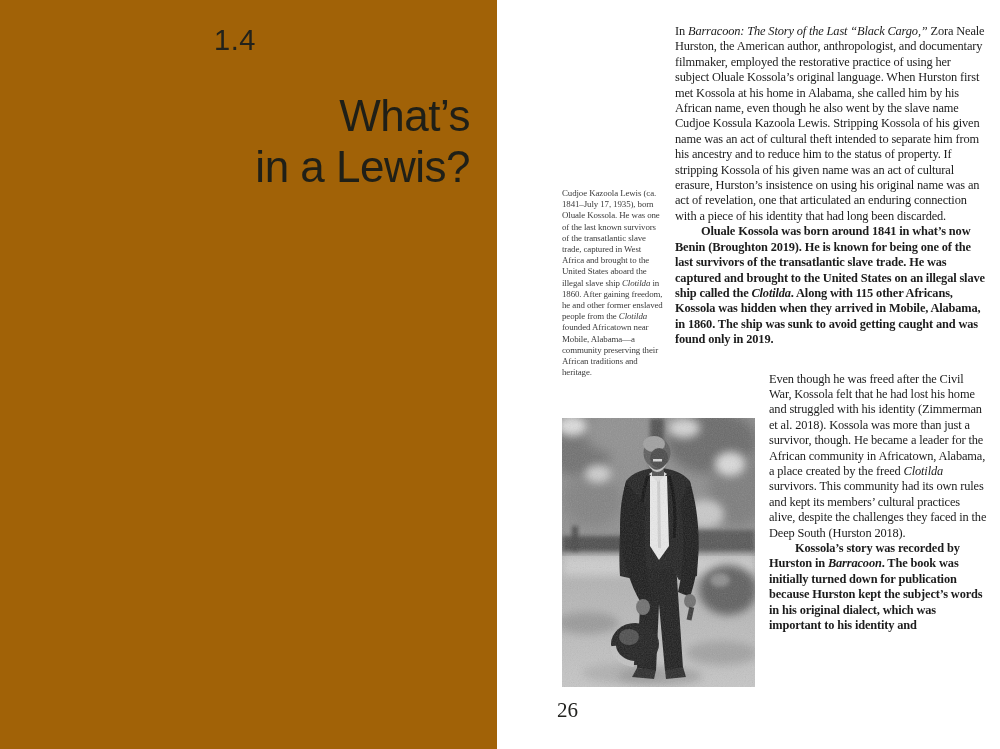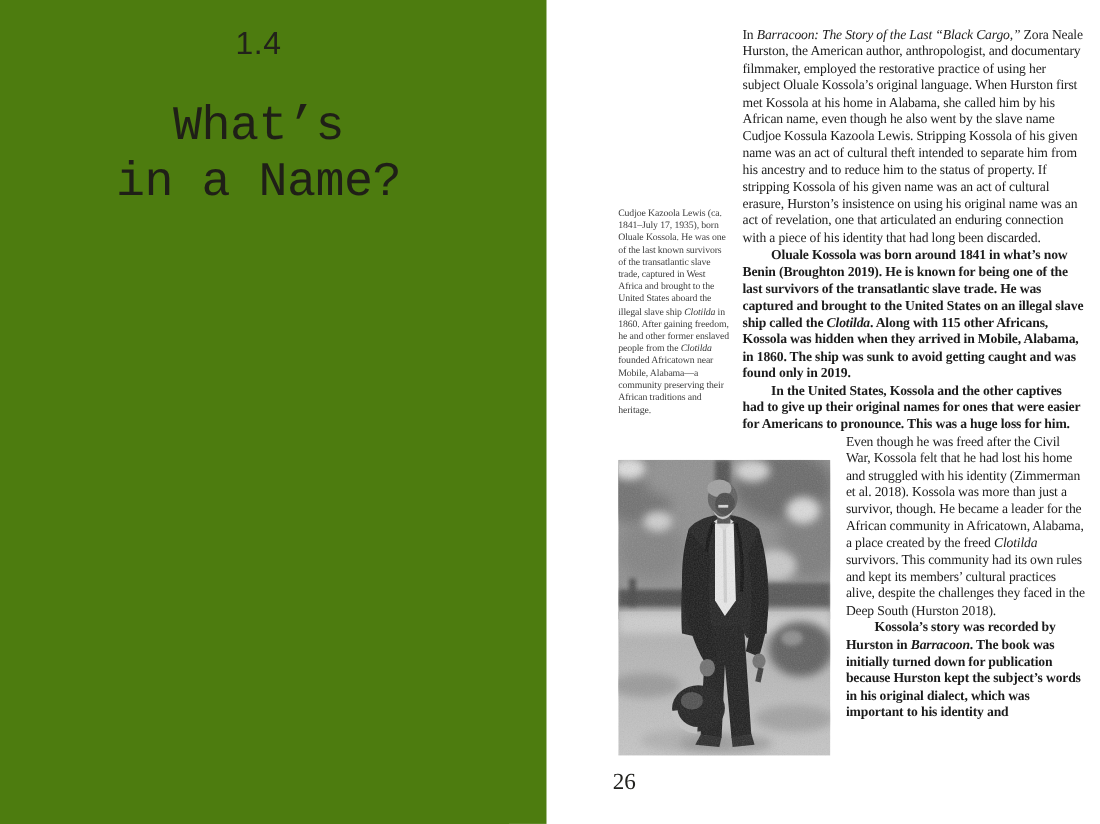--- a/index.html
+++ b/index.html
@@ -1,59 +1,59 @@
 <!DOCTYPE html>
 <html><head>
 <meta charset="utf-8">
 <style>
   html,body{margin:0;padding:0;background:#ffffff;}
   body{width:1000px;height:749px;overflow:hidden;font-family:"Liberation Serif",serif;}
   .spread{position:relative;width:1000px;height:749px;}
 
   
-  .page-left{position:absolute;left:0;top:0;width:497px;height:749px;background:#4d7c0f;}
+  .page-left{position:absolute;left:0;top:0;width:497px;height:749px;background:#a16207;}
   .section-number{position:absolute;top:24px;left:0;width:470px;text-align:center;
     font-family:"Liberation Sans",sans-serif;font-size:29px;font-weight:400;
     color:#22221b;letter-spacing:.5px;}
-  .chapter-title{position:absolute;top:90px;left:0;width:470px;margin:0;text-align:center;
-    font-family:Liberation Mono, monospace;font-weight:400;font-size:44px;line-height:51px;
+  .chapter-title{position:absolute;top:90px;left:0;width:470px;margin:0;text-align:right;
+    font-family:Liberation Sans, sans-serif;font-weight:400;font-size:44px;line-height:51px;
     color:#1f1f17;letter-spacing:-.5px;}
 
   
   .page-right{position:absolute;left:497px;top:0;width:503px;height:749px;background:#ffffff;}
 
   .caption{position:absolute;left:65px;top:188px;width:102px;
     font-family:Liberation Serif, serif;font-size:8.9px;line-height:11.2px;
     letter-spacing:-.1px;color:#3b3b3b;}
   .caption i{font-style:italic;}
 
   .photo{position:absolute;left:65px;top:418px;width:193px;height:269px;overflow:hidden;}
   .photo svg{display:block;}
 
   .main-text{position:absolute;left:178px;top:24px;width:312px;
     font-size:12.4px;line-height:15.4px;letter-spacing:-.15px;color:#1c1c1c;}
   .main-text p{margin:0;}
   .main-text p.ind{text-indent:26px;font-weight:bold;}
   .main-text i{font-style:italic;}
-  .wrap-zone{overflow:visible;}
+  .wrap-zone{overflow:visible;margin-top:24px;}
   .wrap-zone .spacer{float:left;width:94px;height:296px;}
 
   .page-number{position:absolute;left:60px;top:698px;
     font-family:"Liberation Serif",serif;font-size:21px;color:#22221f;}
 </style>
 </head>
 <body>
 
 <div class="spread">
 
   <div class="page-left">
     <div class="section-number">1.4</div>
     <h1 class="chapter-title">
       <span>What’s</span><br>
-      <span>in a Name?</span>
+      <span>in a Lewis?</span>
     </h1>
   </div>
 
   <div class="page-right">
 
     <div class="caption">Cudjoe Kazoola Lewis (ca. 1841–July 17, 1935), born Oluale Kossola. He was one of the last known survivors of the transatlantic slave trade, captured in West Africa and brought to the United States aboard the illegal slave ship <i>Clotilda</i> in 1860. After gaining freedom, he and other former enslaved people from the <i>Clotilda</i> founded Africatown near Mobile, Alabama—a community preserving their African traditions and heritage.</div>
 
     <div class="photo">
       <svg width="193" height="269" viewBox="0 0 193 269" xmlns="http://www.w3.org/2000/svg">
         <defs>
@@ -139,21 +139,20 @@
         <path d="M86,46 Q95,58 105,45 Q101,54 95,54 Q89,53 86,46 Z" fill="#c7c7c7"></path>
         <rect x="91" y="41" width="9" height="2.5" fill="#d6d6d6"></rect>
 
         <rect width="193" height="269" filter="url(#grain)"></rect>
       </svg>
     </div>
 
     <div class="main-text">
       <p>In <i>Barracoon: The Story of the Last “Black Cargo,”</i> Zora Neale Hurston, the American author, anthropologist, and documentary filmmaker, employed the restorative practice of using her subject Oluale Kossola’s original language. When Hurston first met Kossola at his home in Alabama, she called him by his African name, even though he also went by the slave name Cudjoe Kossula Kazoola Lewis. Stripping Kossola of his given name was an act of cultural theft intended to separate him from his ancestry and to reduce him to the status of property. If stripping Kossola of his given name was an act of cultural erasure, Hurston’s insistence on using his original name was an act of revelation, one that articulated an enduring connection with a piece of his identity that had long been discarded.</p>
       <p class="ind">Oluale Kossola was born around 1841 in what’s now Benin (Broughton 2019). He is known for being one of the last survivors of the transatlantic slave trade. He was captured and brought to the United States on an illegal slave ship called the <i>Clotilda</i>. Along with 115 other Africans, Kossola was hidden when they arrived in Mobile, Alabama, in 1860. The ship was sunk to avoid getting caught and was found only in 2019.</p>
-      <p class="ind">In the United States, Kossola and the other captives had to give up their original names for ones that were easier for Americans to pronounce. This was a huge loss for him.</p>
       <div class="wrap-zone">
         <div class="spacer"></div>
         <p>Even though he was freed after the Civil War, Kossola felt that he had lost his home and struggled with his identity (Zimmerman et al. 2018). Kossola was more than just a survivor, though. He became a leader for the African community in Africatown, Alabama, a place created by the freed <i>Clotilda</i> survivors. This community had its own rules and kept its members’ cultural practices alive, despite the challenges they faced in the Deep South (Hurston 2018).</p>
         <p class="ind">Kossola’s story was recorded by Hurston in <i>Barracoon</i>. The book was initially turned down for publication because Hurston kept the subject’s words in his original dialect, which was important to his identity and</p>
       </div>
     </div>
 
     <div class="page-number">26</div>
   </div>
 </div>

